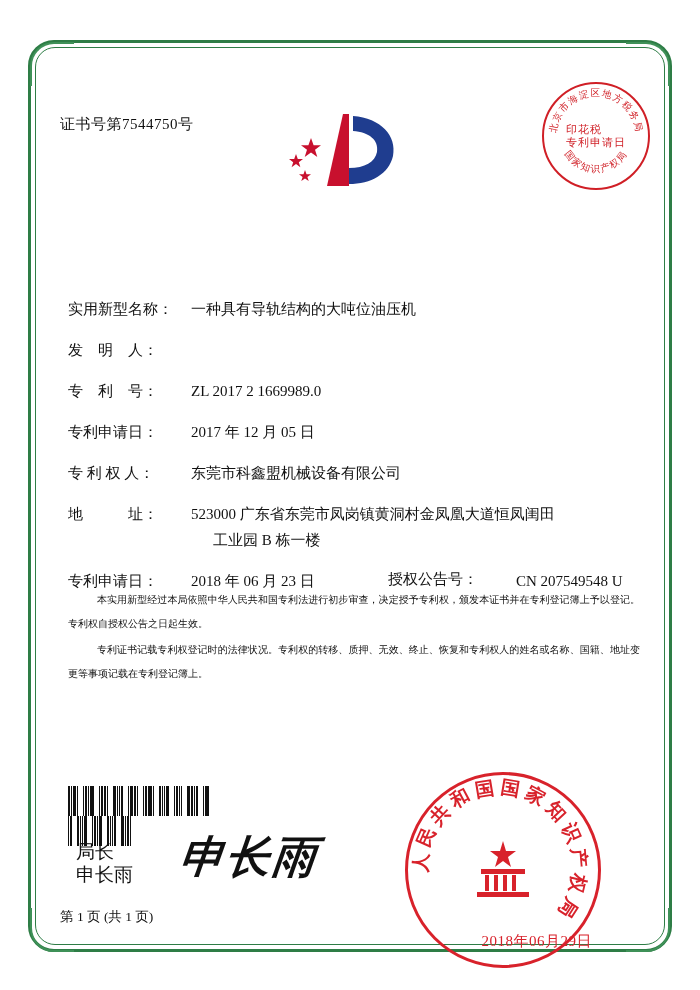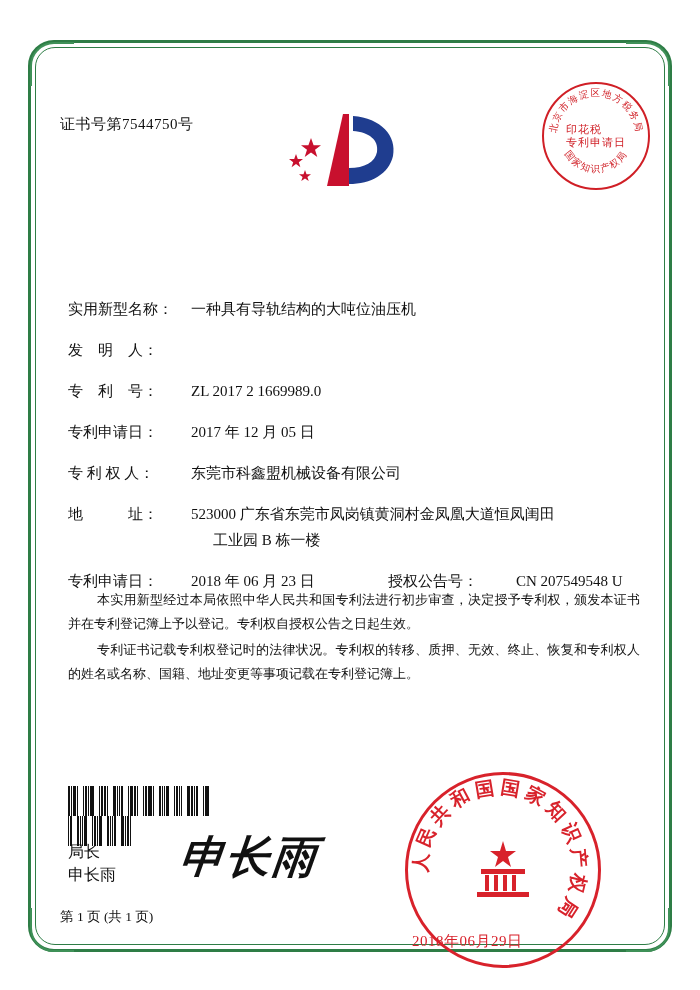--- a/index.html
+++ b/index.html
@@ -146,29 +146,29 @@
     display: block;
     margin-top: 4px;
     margin-left: 22px;
   }
   .field-row-dual {
     display: flex;
     margin-bottom: 19px;
   }
   .dual-left { display: flex; width: 320px; }
   .dual-right { display: flex; }
-  .dual-right .field-label { width: 100px; flex: 0 0 100px; }
+  .dual-right .field-label { width: 100px; flex: 0 0 100px; font-family: Liberation Mono, monospace; }
 
   
   .body-text {
     position: absolute;
     left: 8px;
     top: 528px;
     width: 572px;
-    font-size: 13px;
+    font-size: 10px;
     line-height: 24px;
     text-align: justify;
     color: #111;
   }
   .body-text p {
     margin: 0 0 2px 0;
     text-indent: 29px;
   }
 
   
@@ -183,23 +183,23 @@
     display: inline-block;
     background: #111;
     height: 30px;
     margin-right: 1px;
     vertical-align: top;
   }
 
   
   .sig-label {
     position: absolute;
-    left: 8px;
+    left: 16px;
     top: 780px;
-    font-size: 16px;
+    font-size: 19px;
     line-height: 23px;
     color: #111;
   }
   .sig-hand {
     position: absolute;
     left: 120px;
     top: 768px;
     font-size: 44px;
     font-family: "DejaVu Serif", serif;
     font-style: italic;
@@ -226,21 +226,21 @@
     top: 50%;
     transform: translate(-50%, -50%);
     width: 72px;
     height: 62px;
   }
   .seal-date {
     position: absolute;
     left: 352px;
     top: 872px;
     width: 180px;
-    text-align: left;
+    text-align: right;
     font-size: 15px;
     color: #d8222b;
     letter-spacing: 0.5px;
   }
 
   .footer {
     position: absolute;
     left: 0;
     top: 848px;
     width: 580px;

